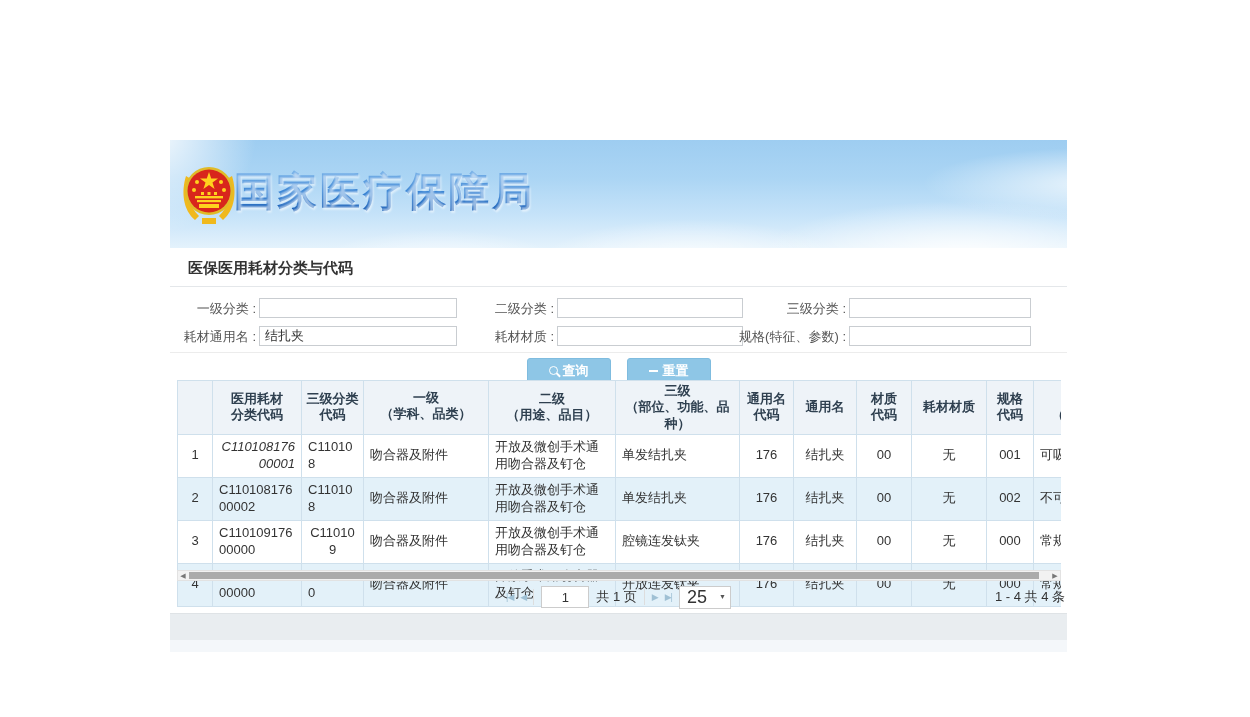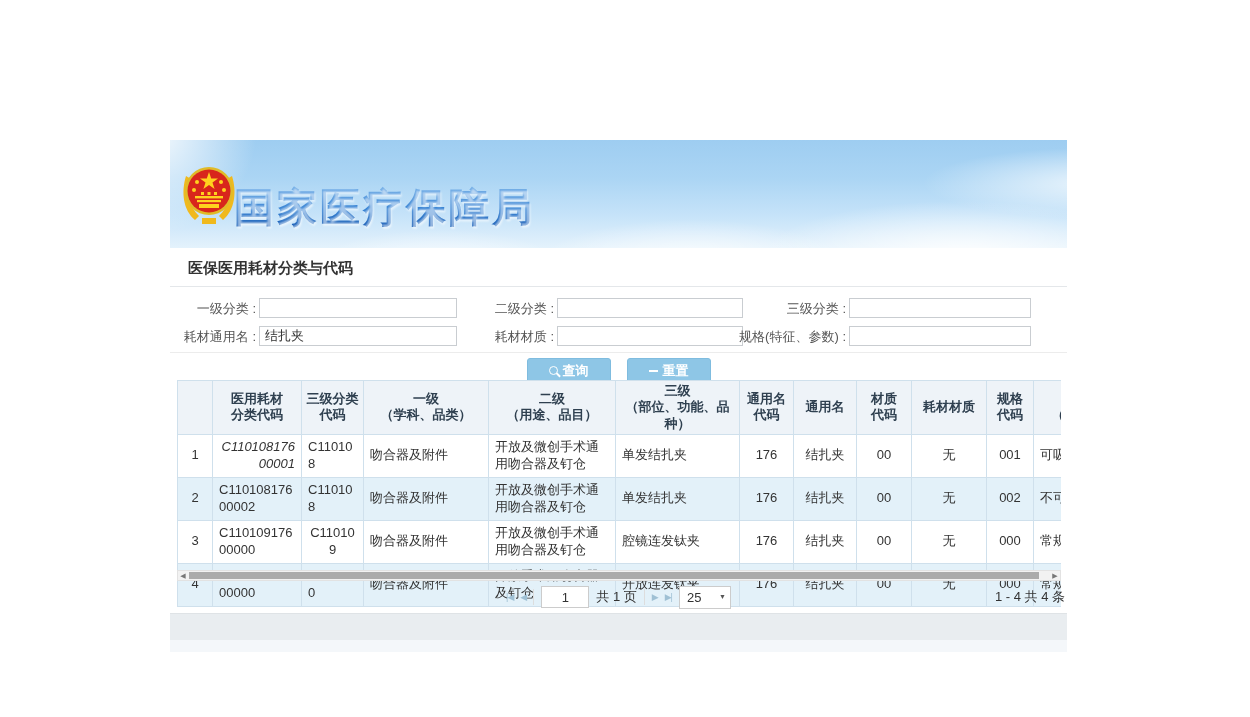--- a/index.html
+++ b/index.html
@@ -16,21 +16,21 @@
   
   #banner{position:absolute;left:0;top:0;width:100%;height:108px;overflow:hidden;
     background:
       radial-gradient(circle 150px at -2% -10%, rgba(255,255,255,.95), rgba(255,255,255,0) 70%),
       radial-gradient(ellipse 320px 90px at 88% 108%, rgba(255,255,255,.95), rgba(255,255,255,0) 62%),
       radial-gradient(ellipse 260px 80px at 58% 118%, rgba(255,255,255,.92), rgba(255,255,255,0) 60%),
       radial-gradient(ellipse 220px 70px at 30% 122%, rgba(255,255,255,.85), rgba(255,255,255,0) 60%),
       radial-gradient(ellipse 300px 60px at 104% 40%, rgba(255,255,255,.75), rgba(255,255,255,0) 60%),
       linear-gradient(180deg,#9ecdf1 0%,#abd5f4 35%,#c6e3f9 70%,#e4f2fc 100%);}
   #emblem{position:absolute;left:10px;top:22px;}
-  #org-cn{position:absolute;left:64px;top:40px;font-size:40px;font-weight:900;letter-spacing:3px;
+  #org-cn{position:absolute;left:64px;top:24px;font-size:40px;font-weight:900;letter-spacing:3px;
     color:#1565c0;background:linear-gradient(180deg,#8cc0ef 0%,#2f7dd1 55%,#0d4ea8 100%);
     -webkit-background-clip:text;background-clip:text;-webkit-text-fill-color:transparent;
     text-shadow:1px 2px 2px rgba(255,255,255,.55);}
   #org-en{position:absolute;left:67px;top:73px;font-size:12.5px;font-weight:700;color:#0f62c5;}
   #sys-title{position:absolute;left:320px;top:42px;font-size:28px;font-weight:800;color:#1c83e3;letter-spacing:1px;}
 
   
   #section-bar{position:absolute;left:0;top:108px;width:100%;height:38px;background:#fff;border-bottom:1px solid #e4e7ea;}
   #section-title{position:absolute;left:18px;top:11px;font-size:15px;font-weight:700;color:#333;}
 
@@ -60,21 +60,21 @@
   #hscroll .arr.left{left:0;} #hscroll .arr.right{right:0;}
 
   
   #pager{position:absolute;left:0;top:442px;width:100%;height:30px;}
   #pager-center{position:absolute;left:0;top:0;width:100%;height:30px;display:flex;align-items:center;justify-content:center;gap:7px;}
   .pnav{font-size:9px;color:#9fc0d4;letter-spacing:-1px;cursor:pointer;}
   .psep{width:1px;height:16px;background:#ddd;}
   #page-input{width:42px;height:18px;border:1px solid #ccc;font-size:13px;text-align:center;color:#333;outline:none;}
   #pages-label{font-size:13px;color:#333;}
   #size-select{position:relative;width:50px;height:21px;border:1px solid #ccc;background:#fff;display:flex;align-items:center;cursor:pointer;}
-  #size-select .val{font-size:13px;color:#333;padding-left:7px;}
+  #size-select .val{font-size:18px;color:#333;padding-left:7px;}
   #size-select .caret{position:absolute;right:4px;top:6px;font-size:7px;color:#555;}
   #range-label{position:absolute;right:2px;top:0;height:30px;display:flex;align-items:center;font-size:13px;color:#333;white-space:nowrap;}
 
   
   #band-gray{position:absolute;left:0;top:473px;width:100%;height:27px;background:#e9edf0;border-top:1px solid #dfe3e6;}
   #band-light{position:absolute;left:0;top:500px;width:100%;height:12px;background:#f4f7fa;}
 </style>
 </head>
 <body>
 
@@ -144,21 +144,21 @@
                 <div></div>
               </th>
               <th style="width: 82px;">
                 <div>医用耗材</div>
                 <div>分类代码</div>
               </th>
               <th style="width: 55px;">
                 <div>三级分类</div>
                 <div>代码</div>
               </th>
-              <th style="width: 118px;">
+              <th style="width: 118px; font-family: Liberation Mono, monospace;">
                 <div>一级</div>
                 <div>（学科、品类）</div>
               </th>
               <th style="width: 120px;">
                 <div>二级</div>
                 <div>（用途、品目）</div>
               </th>
               <th style="width: 117px;">
                 <div>三级</div>
                 <div>（部位、功能、品种）</div>

